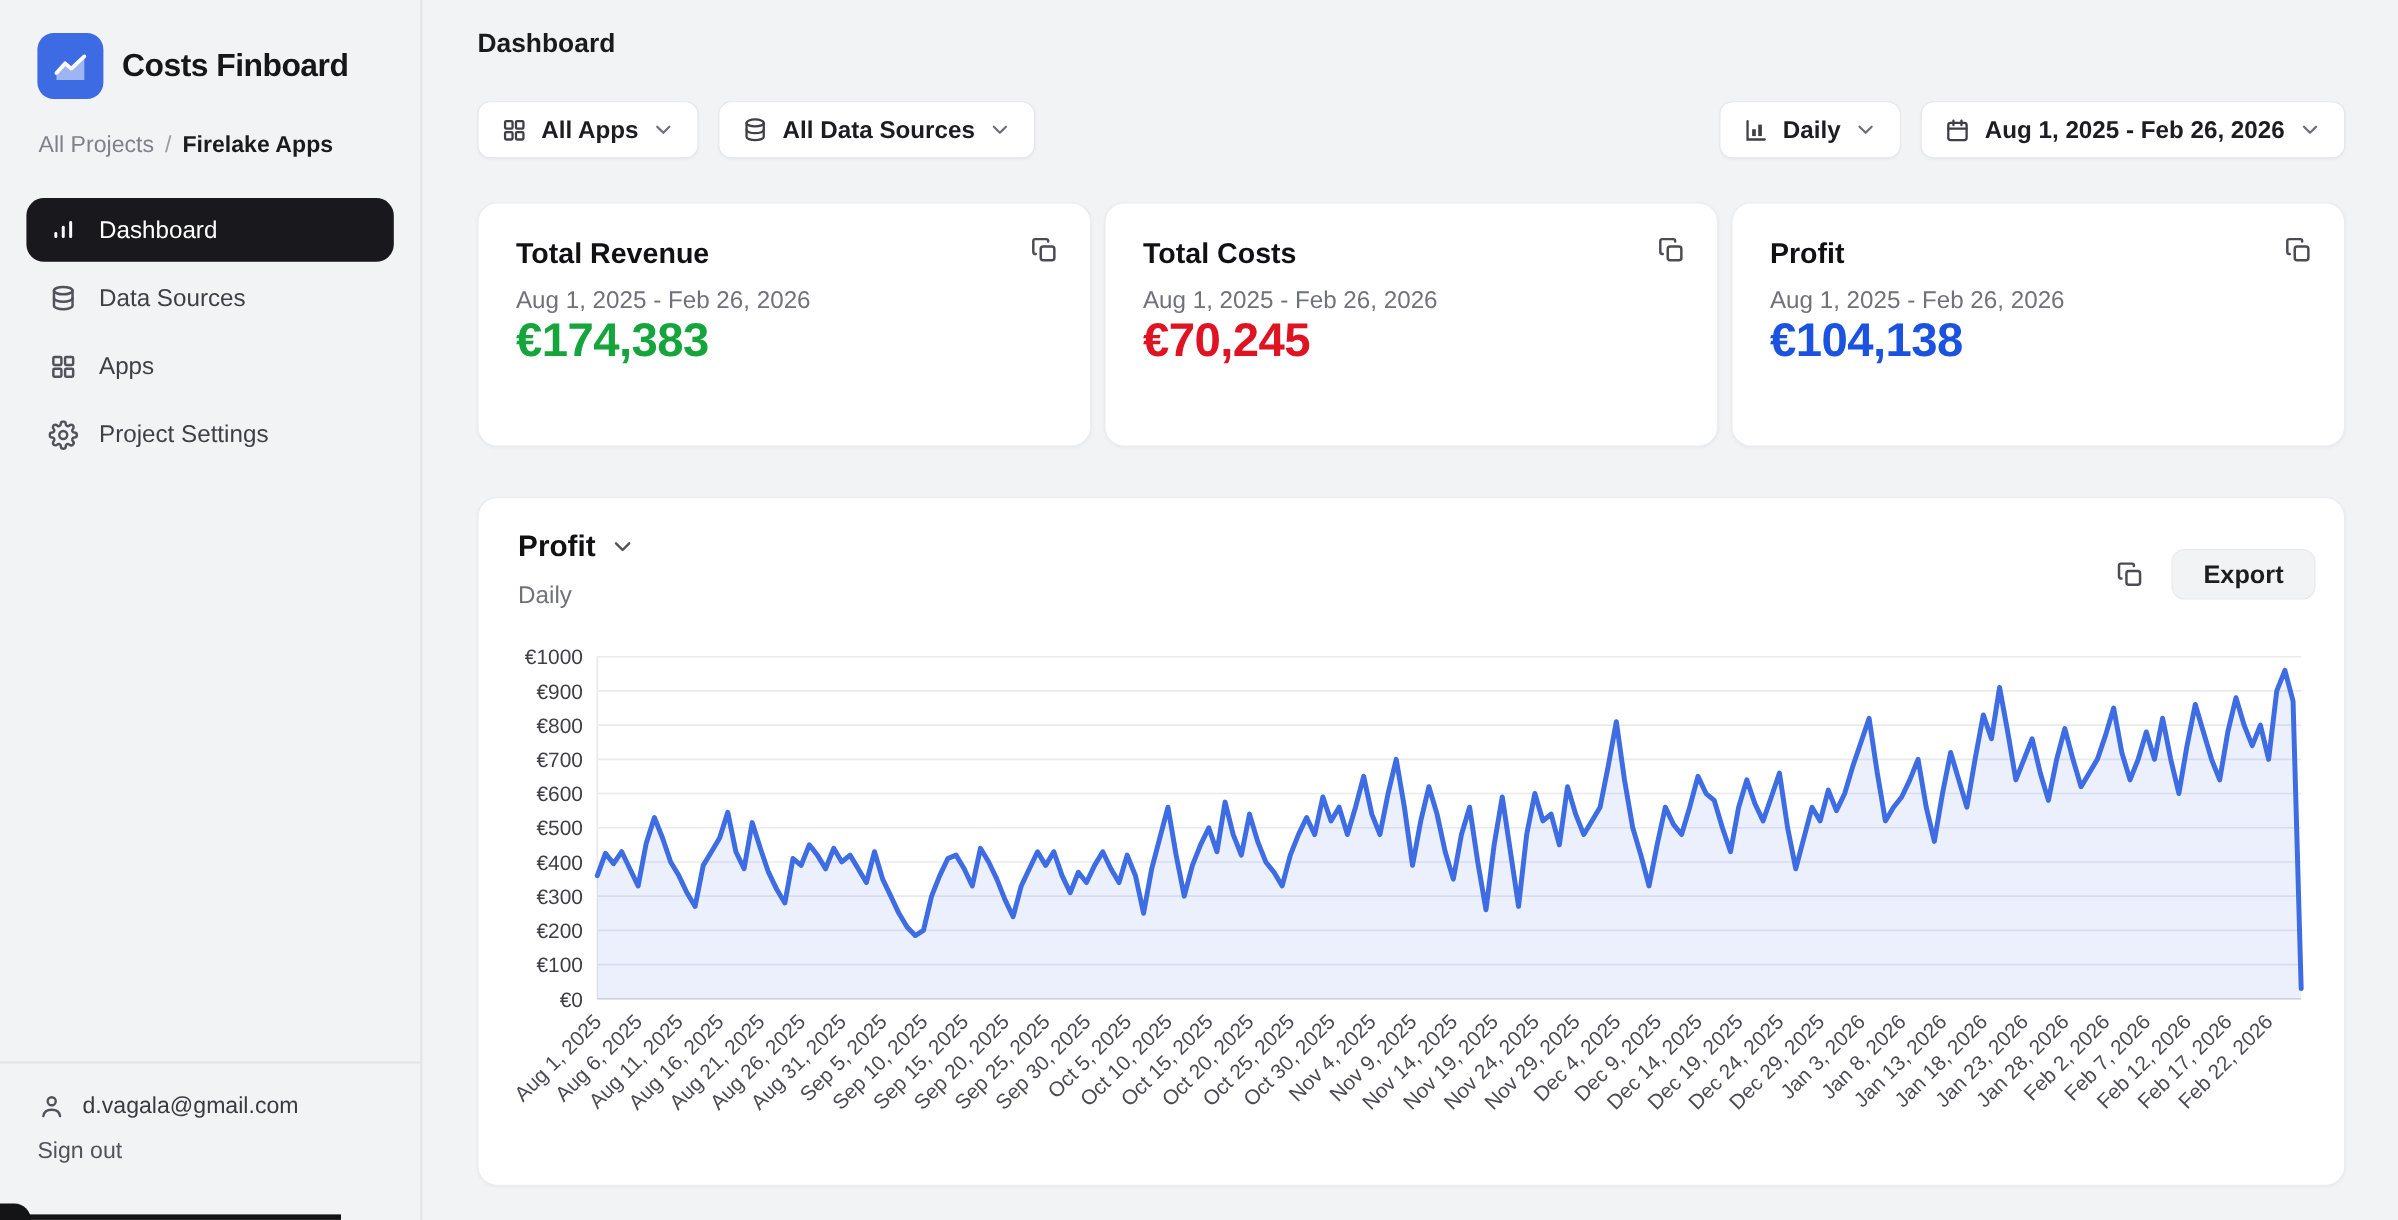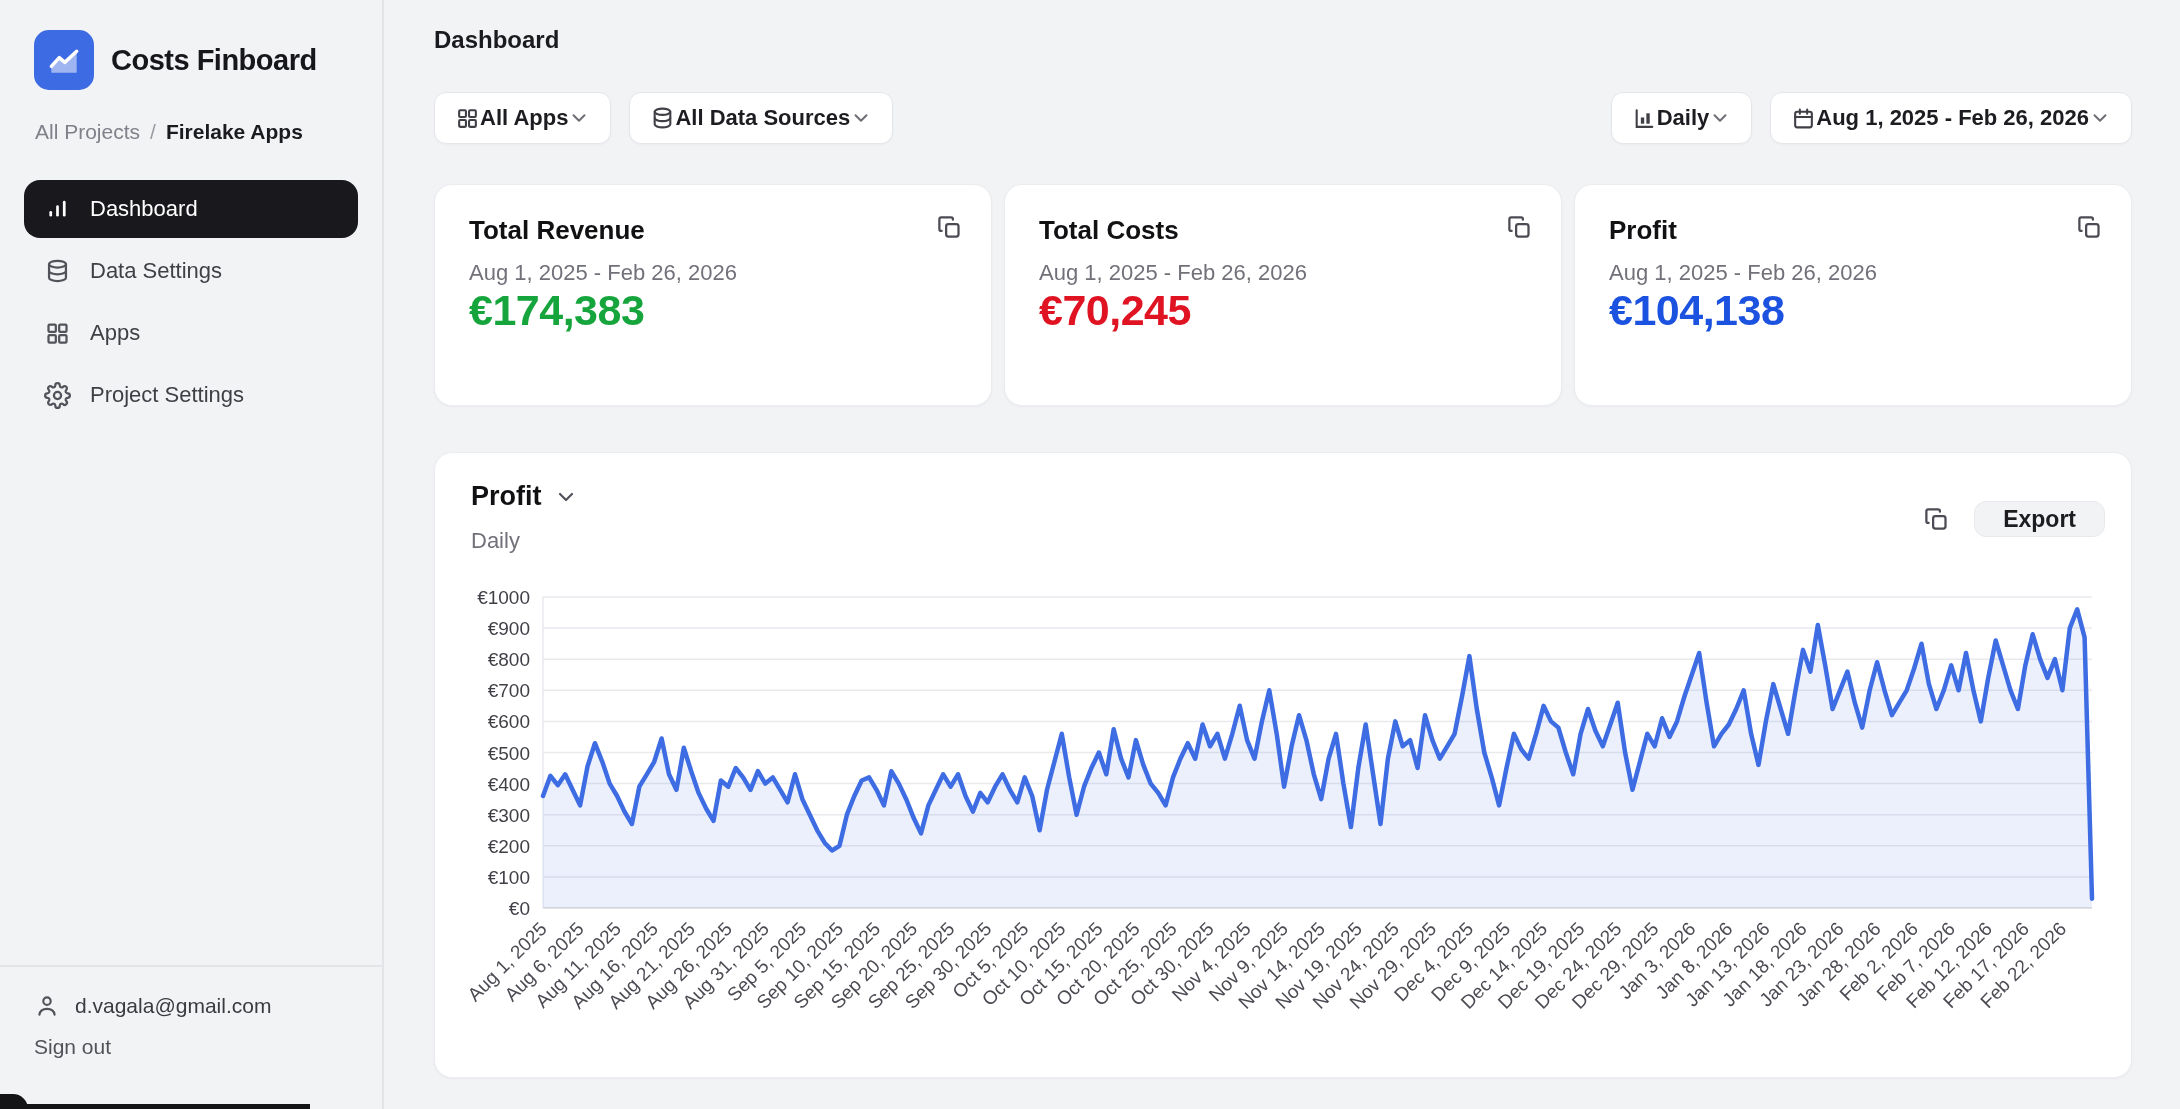--- a/index.html
+++ b/index.html
@@ -48,21 +48,21 @@
   .signout { margin-top:16px; font-size:21px; color:#52525b; cursor:pointer; }
   
   .bottom-chrome { position:absolute; left:0; bottom:0; width:310px; height:5px; background:#141417; }
   .bottom-chrome-corner { position:absolute; left:0; bottom:0; width:28px; height:15px; background:#141417; border-top-right-radius:15px; }
   
   .main { position:absolute; left:386px; top:0; right:0; bottom:0; padding:26px 48px 0 48px; }
   .page-title { font-size:24px; font-weight:700; color:#1b1b1f; }
   .filter-row { margin-top:38px; display:flex; align-items:center; justify-content:space-between; }
   .filter-group { display:flex; align-items:center; gap:18px; }
   .pill {
-    display:flex; align-items:center; 
+    display:flex; align-items:center; gap:12px;
     height:52px; padding:0 20px; border-radius:12px;
     background:#ffffff; border:1px solid #e5e6ea;
     font-size:22px; font-weight:600; color:#1c1c21; cursor:pointer;
     box-shadow:0 1px 2px rgba(20,20,25,0.03);
   }
   .pill .p-icon { color:#3f3f46; display:flex; }
   .pill .chev { color:#6e6e77; display:flex; }
   
   .cards-row { margin-top:40px; display:grid; grid-template-columns:1fr 1fr 1fr; gap:12px; }
   .stat-card {
@@ -82,21 +82,21 @@
     position:relative; margin-top:46px; background:#ffffff; border:1px solid #ebecef;
     border-radius:18px; height:626px; padding:28px 24px 0 24px;
     box-shadow:0 1px 3px rgba(20,20,25,0.04);
   }
   .chart-title-row { display:flex; align-items:center; gap:12px; padding-left:12px; cursor:pointer; width:max-content; }
   .chart-title { font-size:27px; font-weight:700; color:#111114; }
   .chart-title-row .chev { color:#52525b; display:flex; }
   .chart-sub { margin-top:16px; padding-left:12px; font-size:22px; color:#71717a; }
   .chart-actions { position:absolute; top:46px; right:26px; display:flex; align-items:center; gap:18px; }
   .export-btn {
-    height:36px; padding:0 28px; border-radius:12px;
+    height:46px; padding:0 28px; border-radius:12px;
     background:#f2f3f5; border:1px solid #e8e9ed;
     font-family:"Liberation Sans", sans-serif;
     font-size:23px; font-weight:600; color:#1c1c21; cursor:pointer;
   }
   .chart-area { margin-top:26px; }
   .chart-area svg { display:block; }
 </style>
 </head>
 <body>
 
@@ -129,21 +129,21 @@
       <span>Dashboard</span>
     </div>
     <div class="nav-item">
       <span class="nav-icon">
         <svg width="27" height="27" viewBox="0 0 24 24" fill="none" stroke="currentColor" stroke-width="2" stroke-linecap="round">
           <ellipse cx="12" cy="5.5" rx="7.5" ry="3"></ellipse>
           <path d="M4.5 5.5v6c0 1.66 3.36 3 7.5 3s7.5-1.34 7.5-3v-6"></path>
           <path d="M4.5 11.5v6c0 1.66 3.36 3 7.5 3s7.5-1.34 7.5-3v-6"></path>
         </svg>
       </span>
-      <span>Data Settings</span>
+      <span>Data Sources</span>
     </div>
     <div class="nav-item">
       <span class="nav-icon">
         <svg width="27" height="27" viewBox="0 0 24 24" fill="none" stroke="currentColor" stroke-width="2">
           <rect x="4" y="4" width="6.5" height="6.5" rx="1"></rect>
             <rect x="13.5" y="4" width="6.5" height="6.5" rx="1"></rect>
           <rect x="4" y="13.5" width="6.5" height="6.5" rx="1"></rect>
             <rect x="13.5" y="13.5" width="6.5" height="6.5" rx="1"></rect>
         </svg>
       </span>

